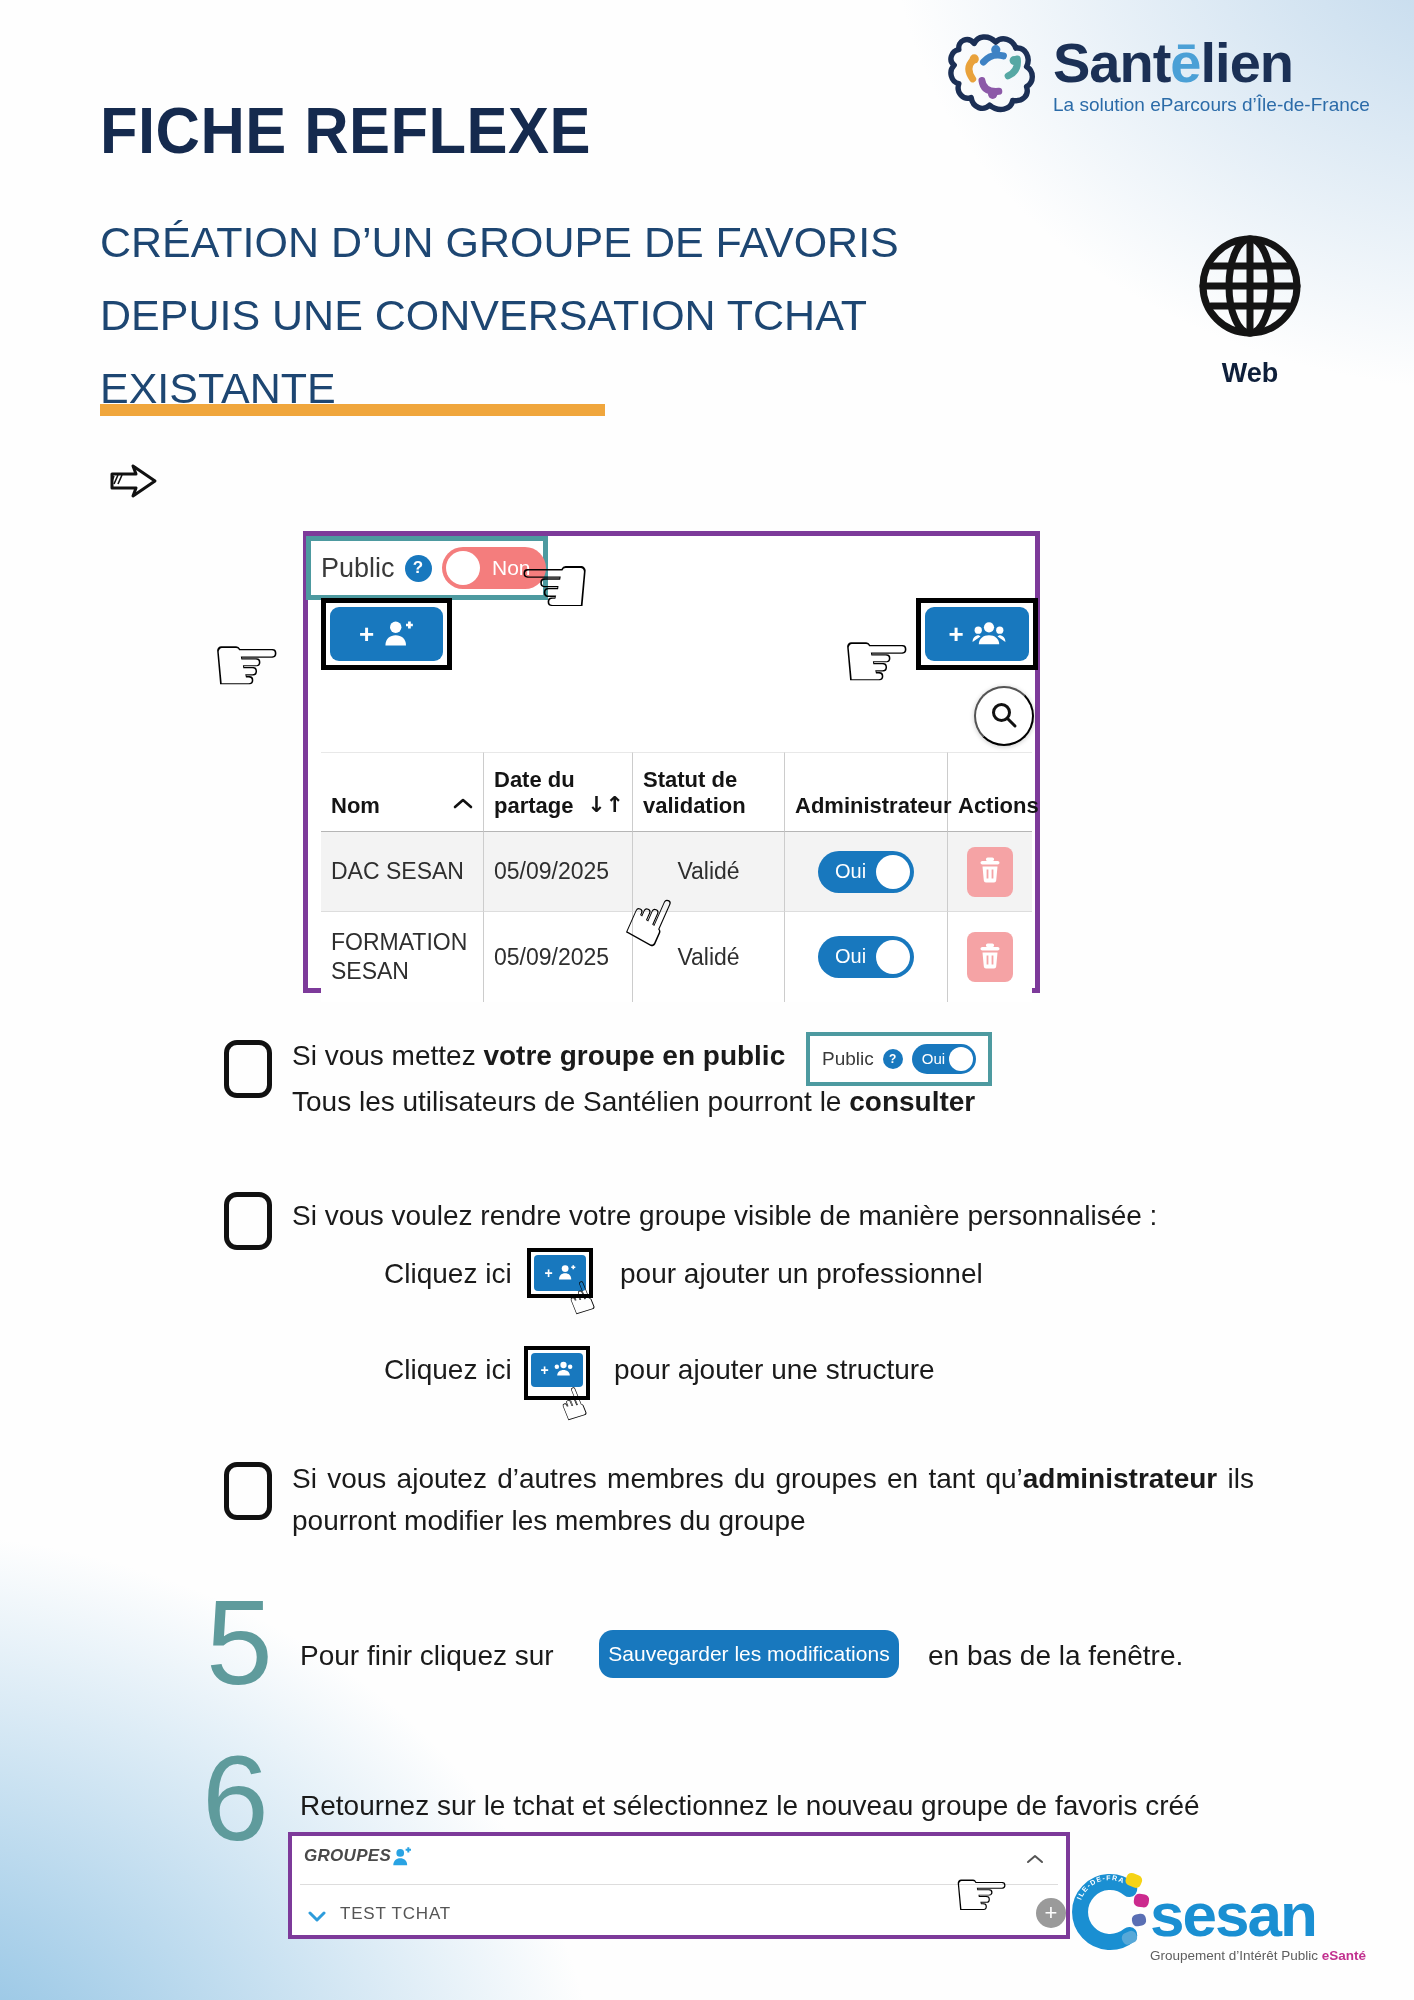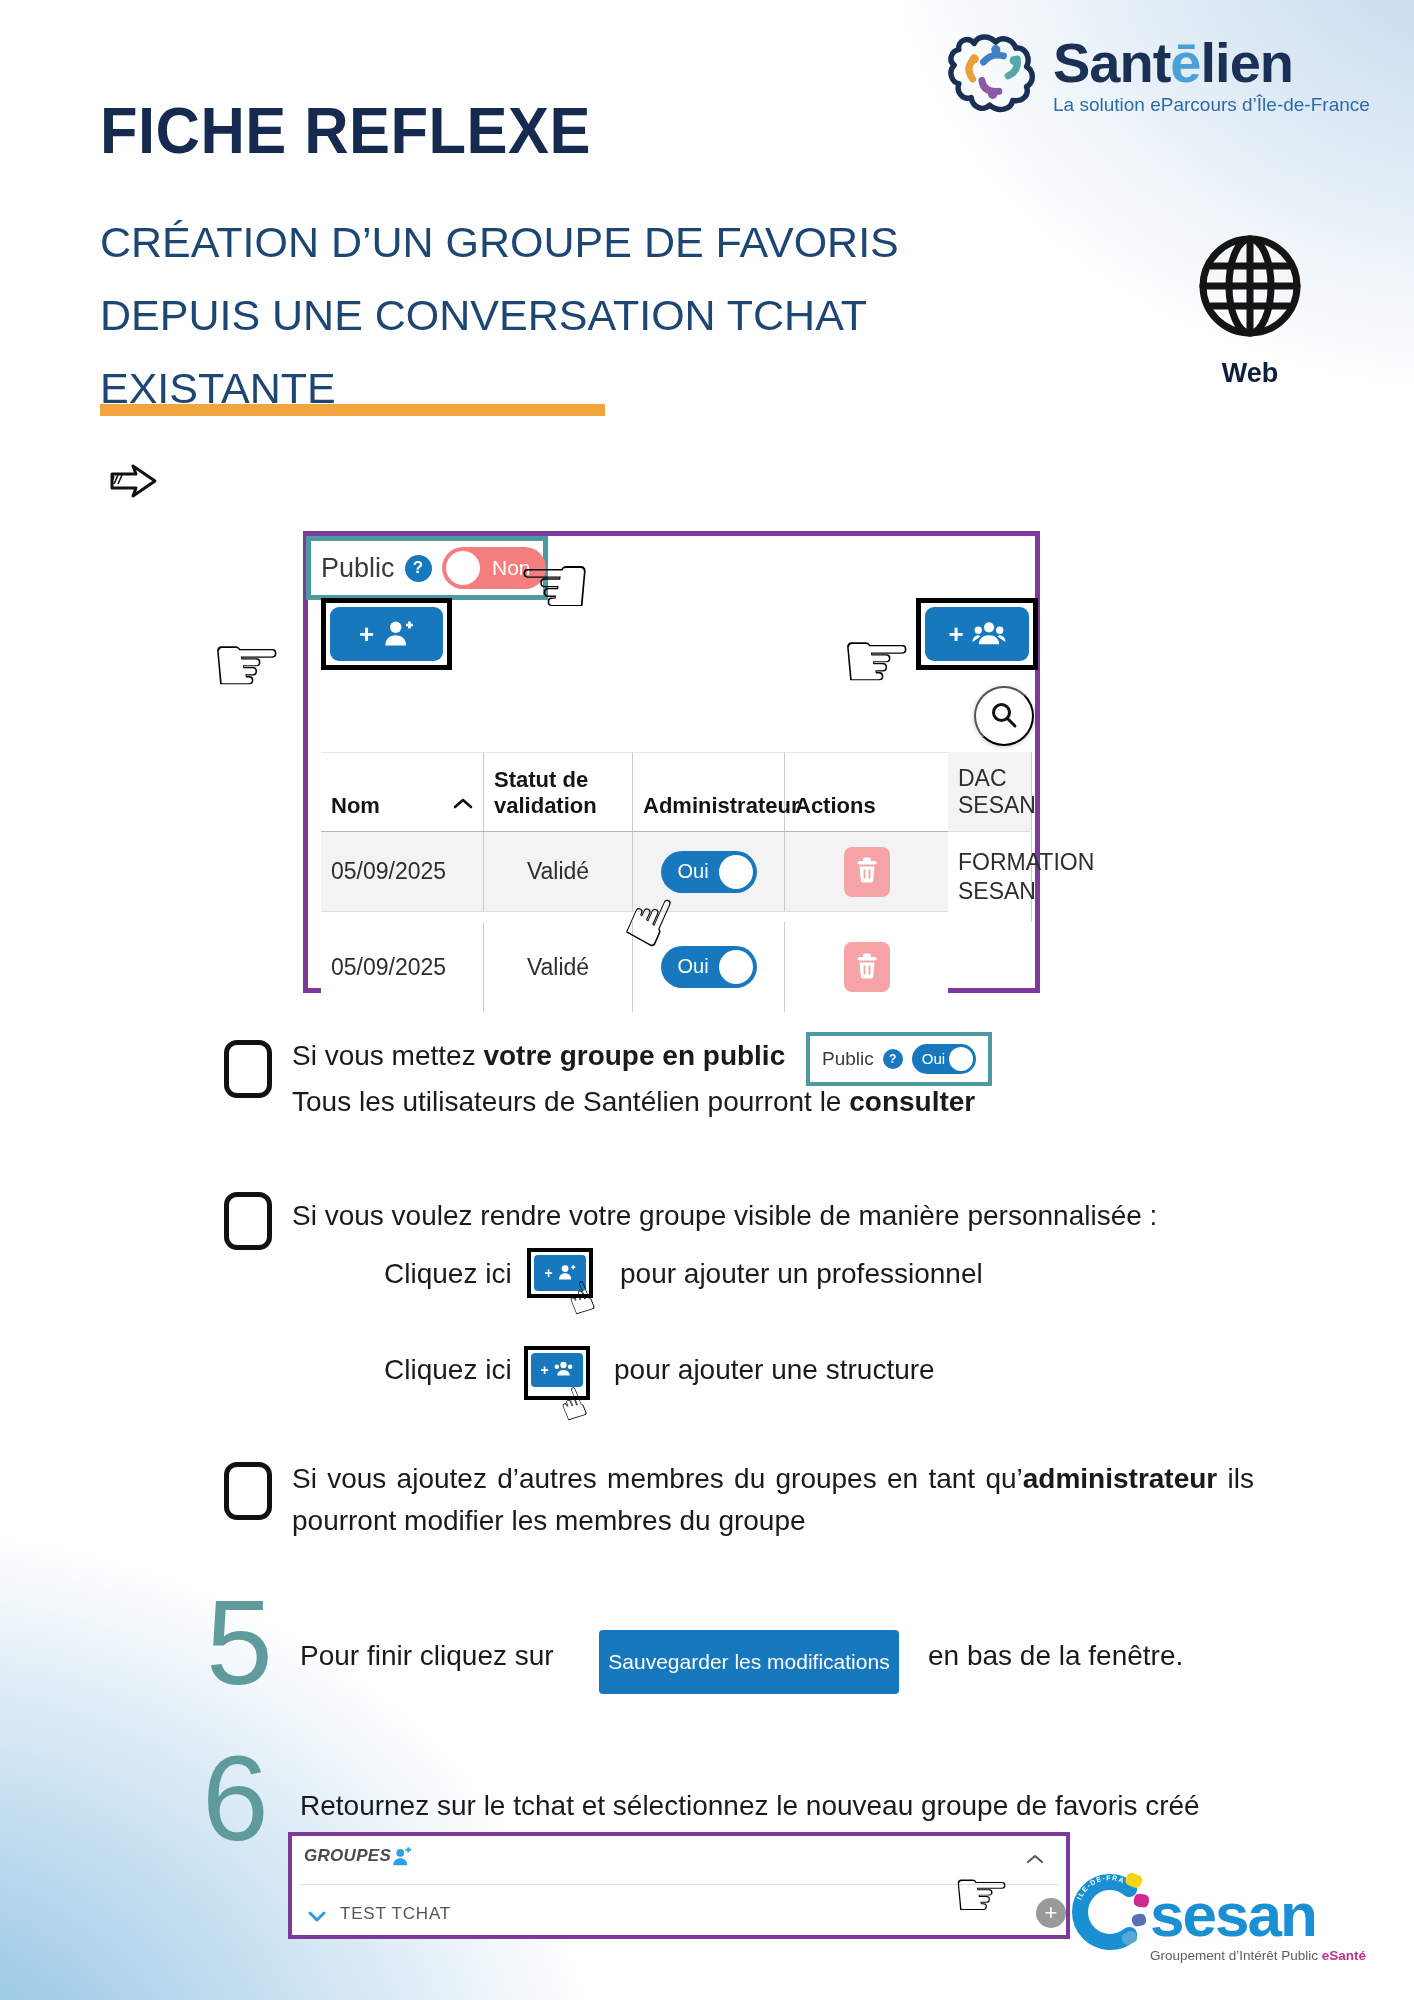--- a/index.html
+++ b/index.html
@@ -78,21 +78,21 @@
   .minipub .publbl{font-size:19px;}
   .sbtn{position:absolute;border:4px solid #000;background:#fff;box-sizing:border-box;display:flex;}
   .sbtn .bluebtn{border-radius:4px;gap:4px;}
   .sbtn .plus{font-size:14px;font-weight:700;}
   .btnA{left:527px;top:1248px;width:66px;height:50px;padding:3px;}
   .btnB{left:524px;top:1346px;width:66px;height:54px;padding:3px 3px 9px 3px;}
   .just1{text-align:justify;text-align-last:justify;}
 
   
   .bignum{position:absolute;font-size:120px;color:#5f9b9c;line-height:1;font-family:"Liberation Sans",sans-serif;}
-  .savebtn{position:absolute;left:599px;top:1630px;width:300px;height:64px;background:#1878be;border:none;border-radius:4px;color:#fff;font-size:21px;display:flex;align-items:center;justify-content:center;font-family:inherit;}
+  .savebtn{position:absolute;left:599px;top:1630px;width:300px;height:48px;background:#1878be;border:none;border-radius:14px;color:#fff;font-size:21px;display:flex;align-items:center;justify-content:center;font-family:inherit;}
 
   
   .shot2{left:288px;top:1818px;width:782px;height:107px;border:4px solid #7d3a9a;background:#fff;box-sizing:border-box;margin-top:14px;}
   .grp-label{position:absolute;left:12px;top:10px;font-size:17px;font-weight:700;font-style:italic;color:#4a4a4a;letter-spacing:.3px;}
   .grp-divider{position:absolute;left:8px;right:8px;top:48px;border-top:1px solid #ddd;}
   .chat-item{position:absolute;left:48px;top:68px;font-size:17px;color:#555;letter-spacing:.8px;}
   .pluscircle{position:absolute;left:744px;top:62px;width:30px;height:30px;border-radius:50%;background:#9a9a9a;color:#fff;font-size:22px;line-height:28px;text-align:center;border:none;padding:0;}
 
   
   .footer{left:352px;top:1938px;width:720px;text-align:center;font-style:italic;font-size:25px;color:#101010;}
@@ -205,20 +205,25 @@
 
     <div class="tbl">
 
       <div class="cell th">
         <span class="nw">Nom</span>
         <span class="caret">
           <svg width="20" height="11" viewBox="0 0 20 11">
               <polyline points="2,9 10,2 18,9" fill="none" stroke="#111" stroke-width="2.6" stroke-linecap="round" stroke-linejoin="round"></polyline>
             </svg>
         </span>
+      </div>
+      <div class="cell th">
+        <span class="nw">Date du</span>
+        <span class="nw">partage</span>
+        <span class="sorticon">↓↑</span>
       </div>
       <div class="cell th">
         <span class="nw">Statut de</span>
         <span class="nw">validation</span>
       </div>
       <div class="cell th">
         <span class="nw">Administrateur</span>
       </div>
       <div class="cell th lastc">
         <span class="nw">Actions</span>

